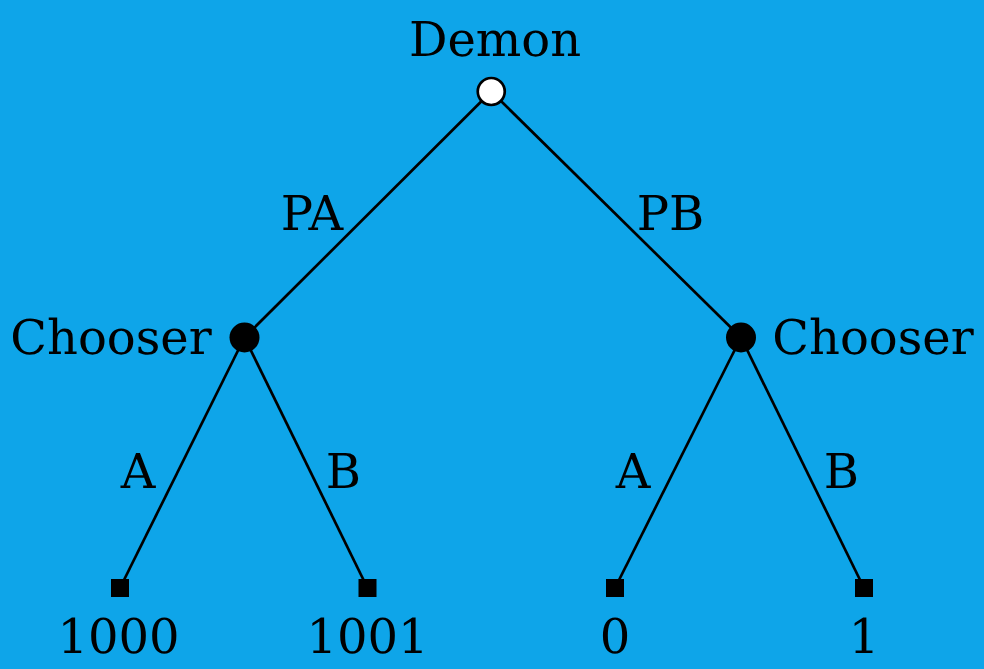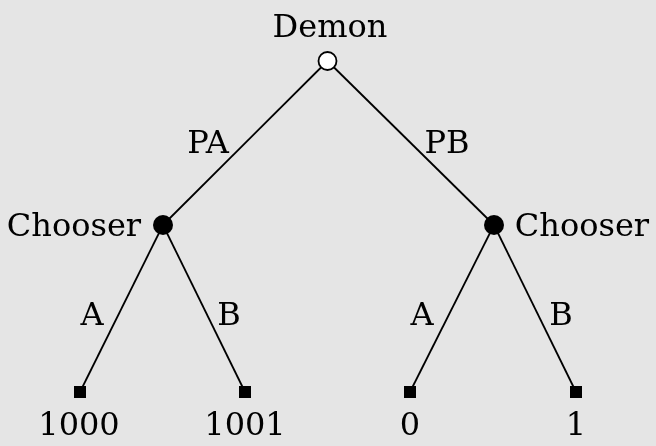--- a/index.html
+++ b/index.html
@@ -4,21 +4,21 @@
 <style>
   html, body {
     margin: 0;
     padding: 0;
     background: #ffffff;
   }
   .stage {
     position: relative;
     width: 656px;
     height: 446px;
-    background: #e5e5e5;
+    background: #0ea5e9;
     overflow: hidden;
   }
   svg text {
     font-family: "DejaVu Serif", "Liberation Serif", serif;
     font-size: 32px;
     fill: #000000;
   }
   .edge {
     stroke: #000000;
     stroke-width: 1.8;

